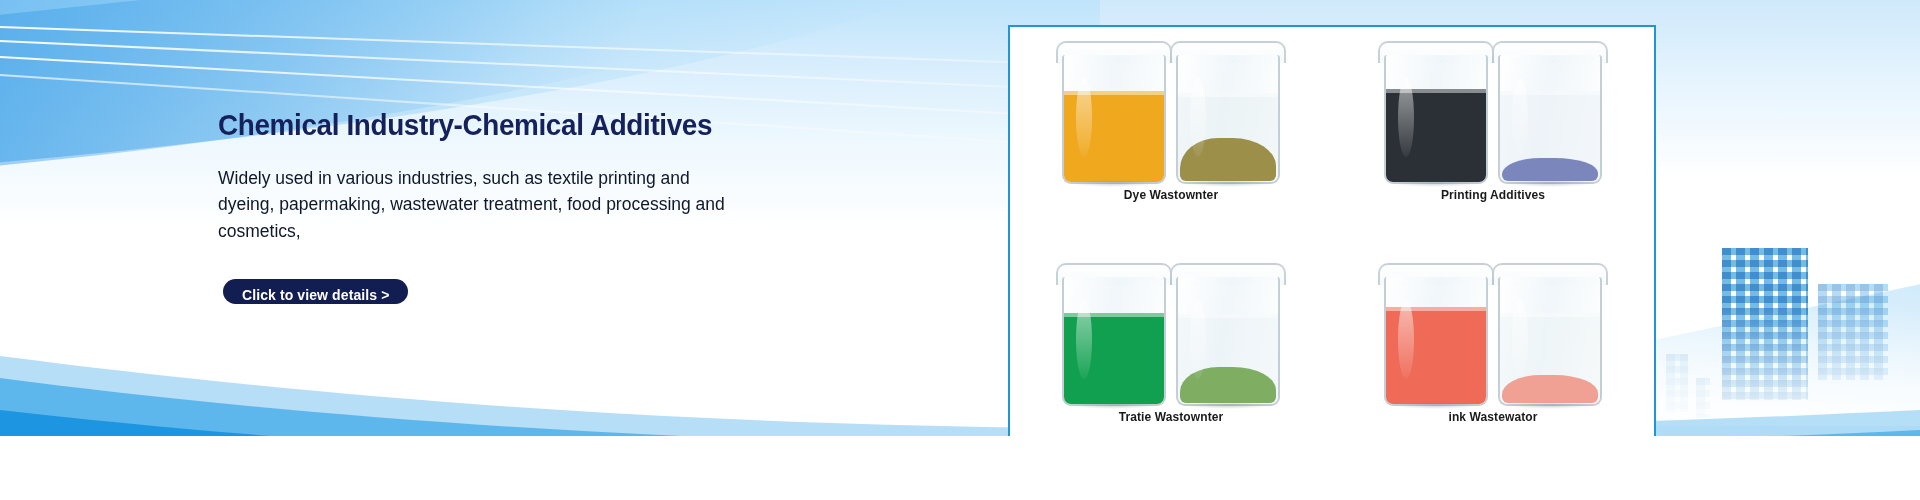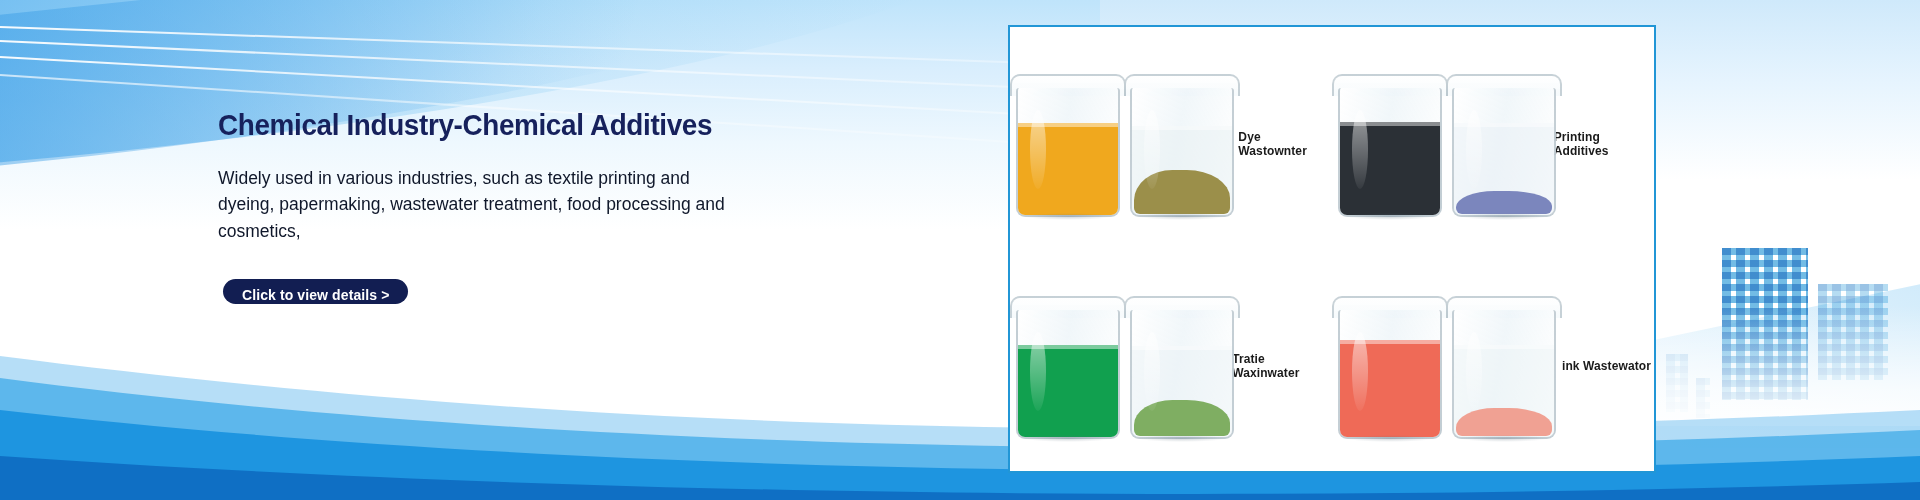--- a/index.html
+++ b/index.html
@@ -4,21 +4,21 @@
 <style>
   * { box-sizing: border-box; margin: 0; padding: 0; }
   html, body {
     width: 1920px; height: 500px;
     font-family: "Liberation Sans", sans-serif;
     overflow: hidden;
     background: #ffffff;
   }
   #banner {
     position: relative;
-    width: 1920px; height: 500px;
+    width: 1920px; height: 436px;
     background: #ffffff;
     overflow: hidden;
   }
 
   
   .bg-layer { position: absolute; left: 0; top: 0; width: 1920px; height: 500px; pointer-events: none; }
 
   .sky-glow {
     position: absolute; left: 0; top: 0; width: 1150px; height: 230px;
     background: linear-gradient(180deg, #bfe4fb 0%, #d9eefd 30%, #eef8fe 62%, #ffffff 100%);
@@ -122,21 +122,21 @@
   
   .card {
     position: absolute; left: 1008px; top: 25px;
     width: 648px; height: 448px;
     background: #ffffff; border: 2px solid #2196d6;
   }
   .grid {
     position: absolute; inset: 0;
     display: grid; grid-template-columns: 1fr 1fr; grid-template-rows: 1fr 1fr;
   }
-  .cell { position: relative; display: flex; flex-direction: row; align-items: center; justify-content: flex-start; padding-top: 7px; }
+  .cell { position: relative; display: flex; flex-direction: column; align-items: center; justify-content: flex-start; padding-top: 7px; }
   .pair { position: relative; width: 230px; height: 150px; }
   .caption {
     font-size: 12px; font-weight: 700; color: #1a1a1a; margin-top: 4px; letter-spacing: .1px;
   }
 
   
   .beaker { position: absolute; bottom: 0; width: 104px; height: 143px; }
   .beaker.left  { left: 6px; }
   .beaker.right { left: 120px; }
   .glass {
@@ -280,21 +280,21 @@
           <div class="beaker right">
             <div class="lip"></div>
             <div class="glass">
               <div class="liquid" id="l2b" style="height: 71%; background: rgba(234, 241, 245, 0.5);"></div>
               <div class="sludge" id="s2" style="height: 28%; background: rgb(127, 174, 98);"></div>
               <div class="sheen"></div>
             </div>
             <div class="shadow"></div>
           </div>
         </div>
-        <div class="caption">Tratie Waxinwater</div>
+        <div class="caption">Tratie Wastownter</div>
       </div>
 
       <div class="cell">
         <div class="pair">
           <div class="beaker left">
             <div class="lip"></div>
             <div class="glass">
               <div class="liquid" id="l3a" style="height: 76%; background: rgb(239, 106, 87);"></div>
               <div class="sheen"></div>
             </div>

